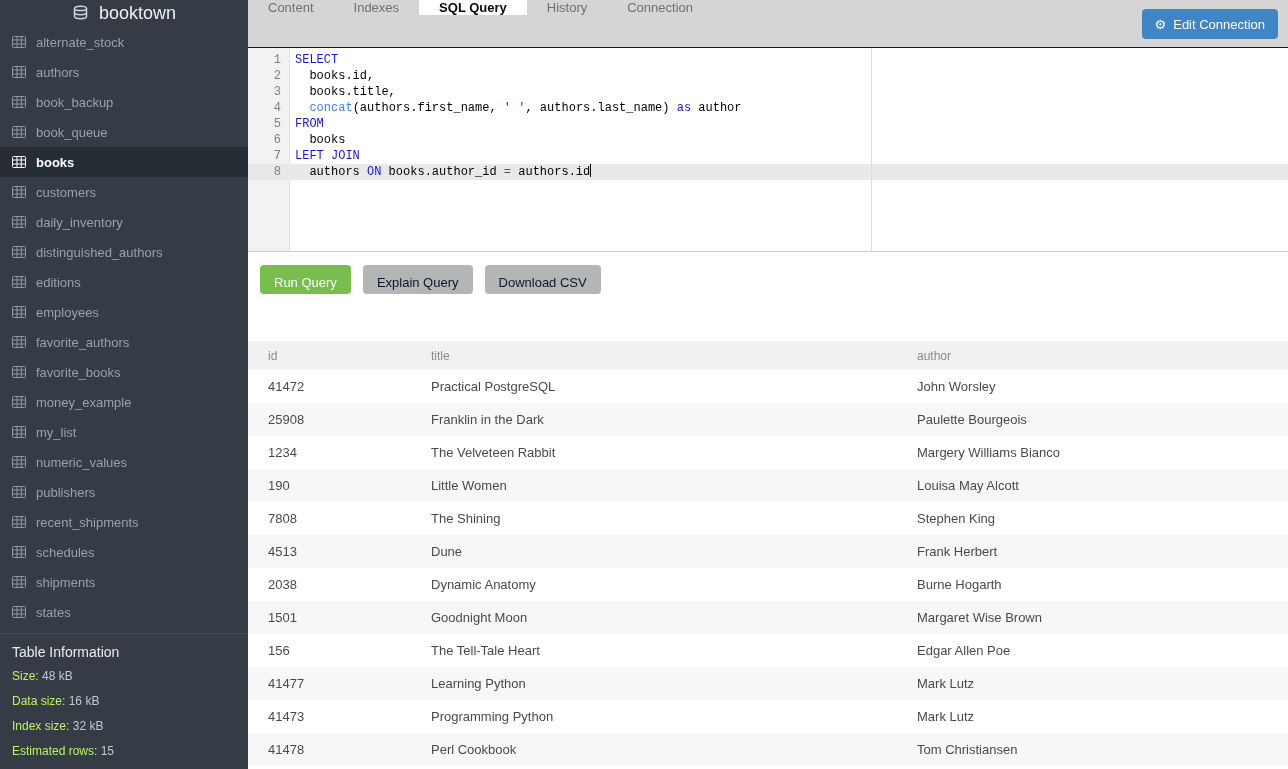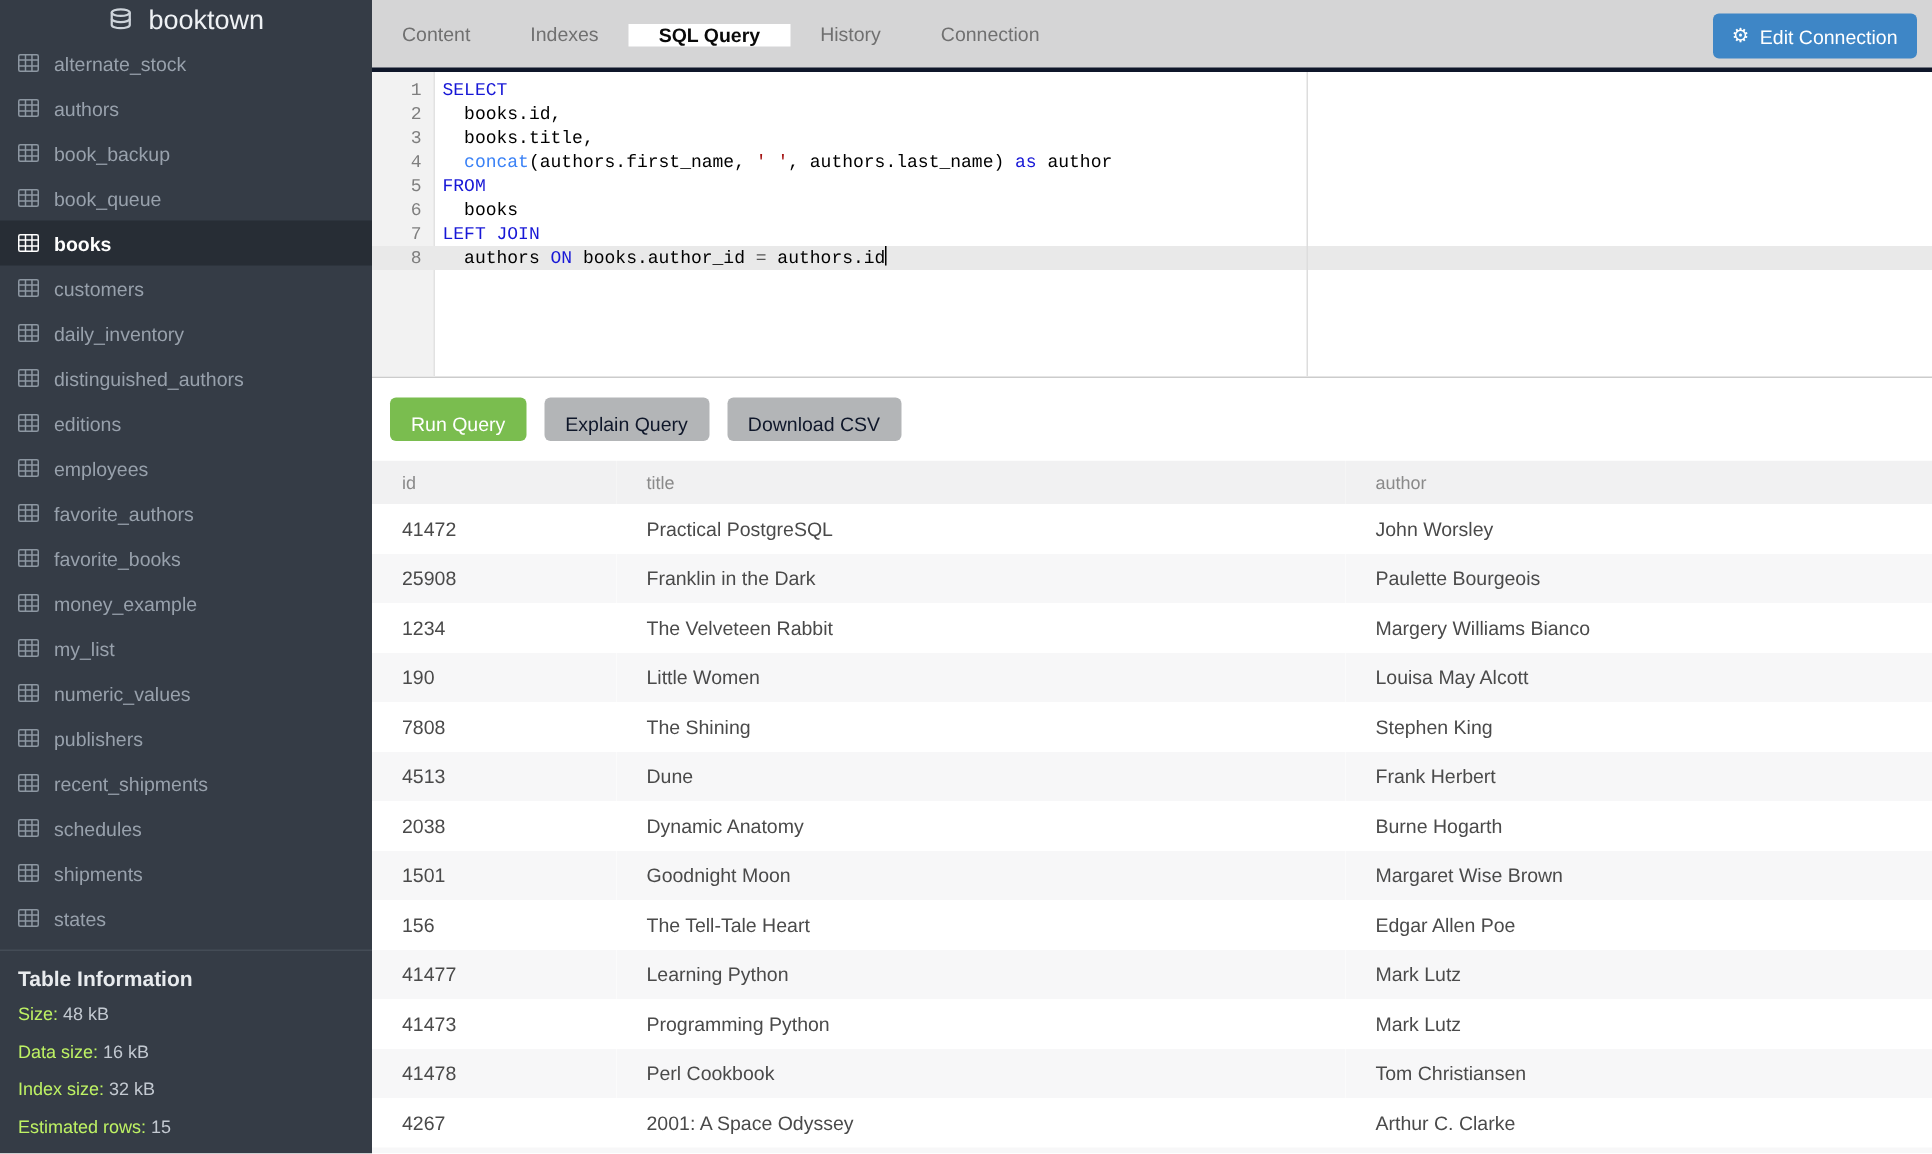--- a/index.html
+++ b/index.html
@@ -14,30 +14,30 @@
                     padding:0 20px; color:#eef1f4; font-size:18px;justify-content:center; }
   .sidebar-header svg { color:#cdd3da; }
   .table-list { flex:0 0 auto; }
   .sidebar-item { height:30px; display:flex; align-items:center; gap:10px;
                   padding:0 12px; font-size:13px; cursor:default; }
   .sidebar-item .tbl-ico { color:#8d97a2; display:flex; }
   .sidebar-item.active { background:#272d35; color:#ffffff; font-weight:bold; }
   .sidebar-item.active .tbl-ico { color:#ffffff; }
   .table-info { margin-top:6px; border-top:1px solid #444c56; padding:10px 12px 0;
                 flex:1; }
-  .table-info h2 { font-size:14px; font-weight:bold; color:#e8ebee; margin-bottom:9px; }
+  .table-info h2 { font-size:14px; font-weight:normal; color:#e8ebee; margin-bottom:9px; }
   .info-row { font-size:12px; margin-bottom:11px; }
   .info-row .lbl { color:#bef264; }
   .info-row .val { color:#c3c9d1; }
 
   
   .main { flex:1; display:flex; flex-direction:column; background:#fff; min-width:0; }
 
-  .tabbar { height:48px; flex:0 0 48px; background:#d5d5d6; border-bottom:3px solid #0f172a;
-            display:flex; align-items:center; position:relative; }
+  .tabbar { height:48px; flex:0 0 48px; background:#d5d5d6; border-bottom:1px solid #0f172a;
+            display:flex; align-items:flex-start; position:relative; }
   .tab { padding:0 20px; display:flex; align-items:center; font-size:13px;
          color:#707070; cursor:default; position:relative; }
   .tab.active { background:#ffffff; color:#0a0a0a; font-weight:bold;
                 margin-bottom:-1px; z-index:2; }
   .edit-conn { position:absolute; right:10px; top:9px; height:30px;
                background:#3e86c6; color:#fff; border:none; border-radius:4px;
                padding:0 13px; font-size:13px; display:flex; align-items:center; gap:7px;
                font-family:"Liberation Sans", sans-serif; cursor:pointer; }
   .gear-glyph { font-family:"DejaVu Sans", sans-serif; font-size:13px; line-height:1; }
 
@@ -64,21 +64,21 @@
 
   
   .actions { height:55px; flex:0 0 55px; display:flex; align-items:center; gap:12px;
              padding:0 12px; background:#fff; }
   .btn { border:none; border-radius:4px; height:29px; padding:10px 14px; font-size:13px;
          font-family:"Liberation Sans", sans-serif; cursor:pointer; }
   .btn-run { background:#7abd4f; color:#ffffff; }
   .btn-gray { background:#b3b5b7; color:#0f172a; }
 
   
-  .results { flex:1; overflow:hidden; }
+  .results { flex:1; overflow:hidden;margin-top:34px; }
   table { width:100%; border-collapse:collapse; table-layout:fixed; }
   thead th { background:#f1f1f2; color:#8a8a8a; font-weight:normal; font-size:12px;
              text-align:left; height:29px; padding:0 8px 0 20px; }
   tbody td { height:33px; font-size:13px; color:#4a4a4a; padding:0 8px 0 20px;
              overflow:hidden; text-overflow:ellipsis; white-space:nowrap; }
   tbody tr:nth-child(even) { background:#f7f7f8; }
   .row-cut { height:4px; background:#f7f7f8; }
 </style>
 </head>
 <body>

